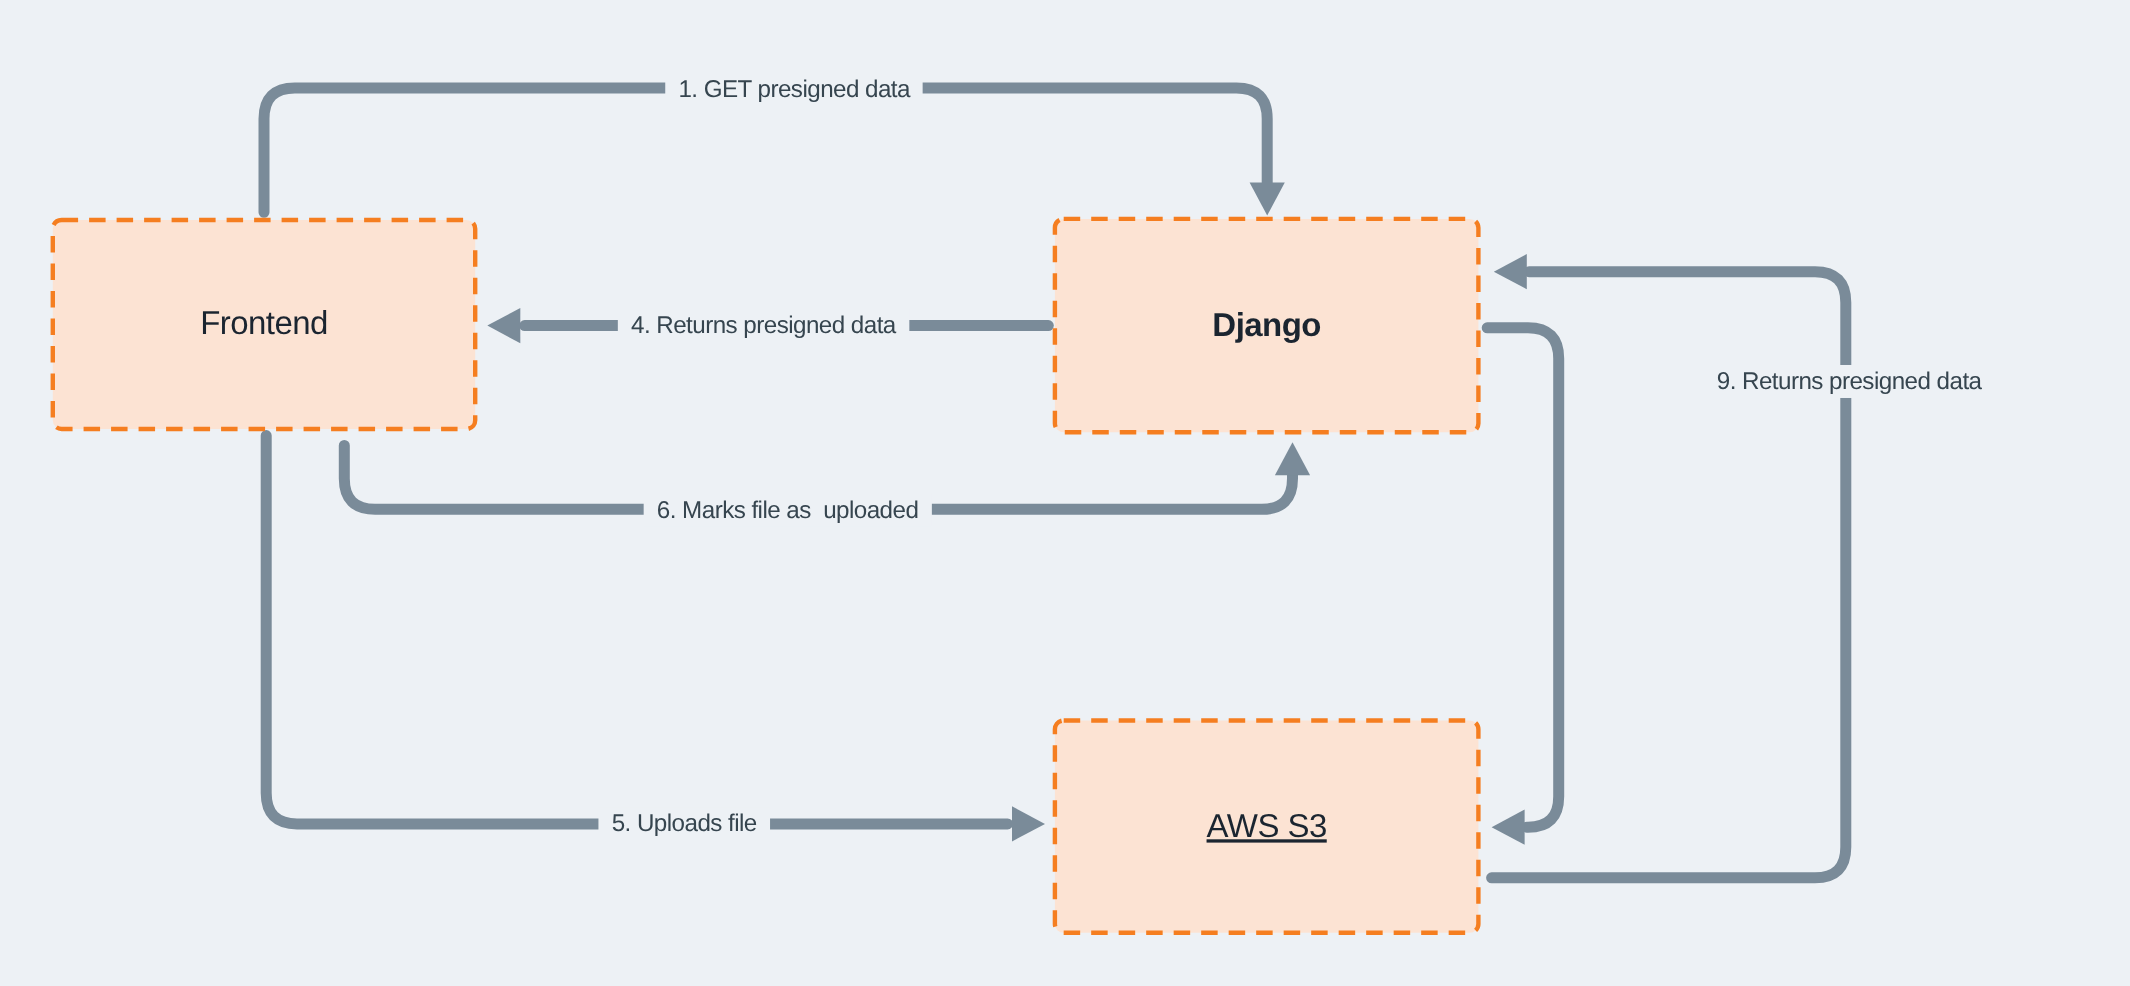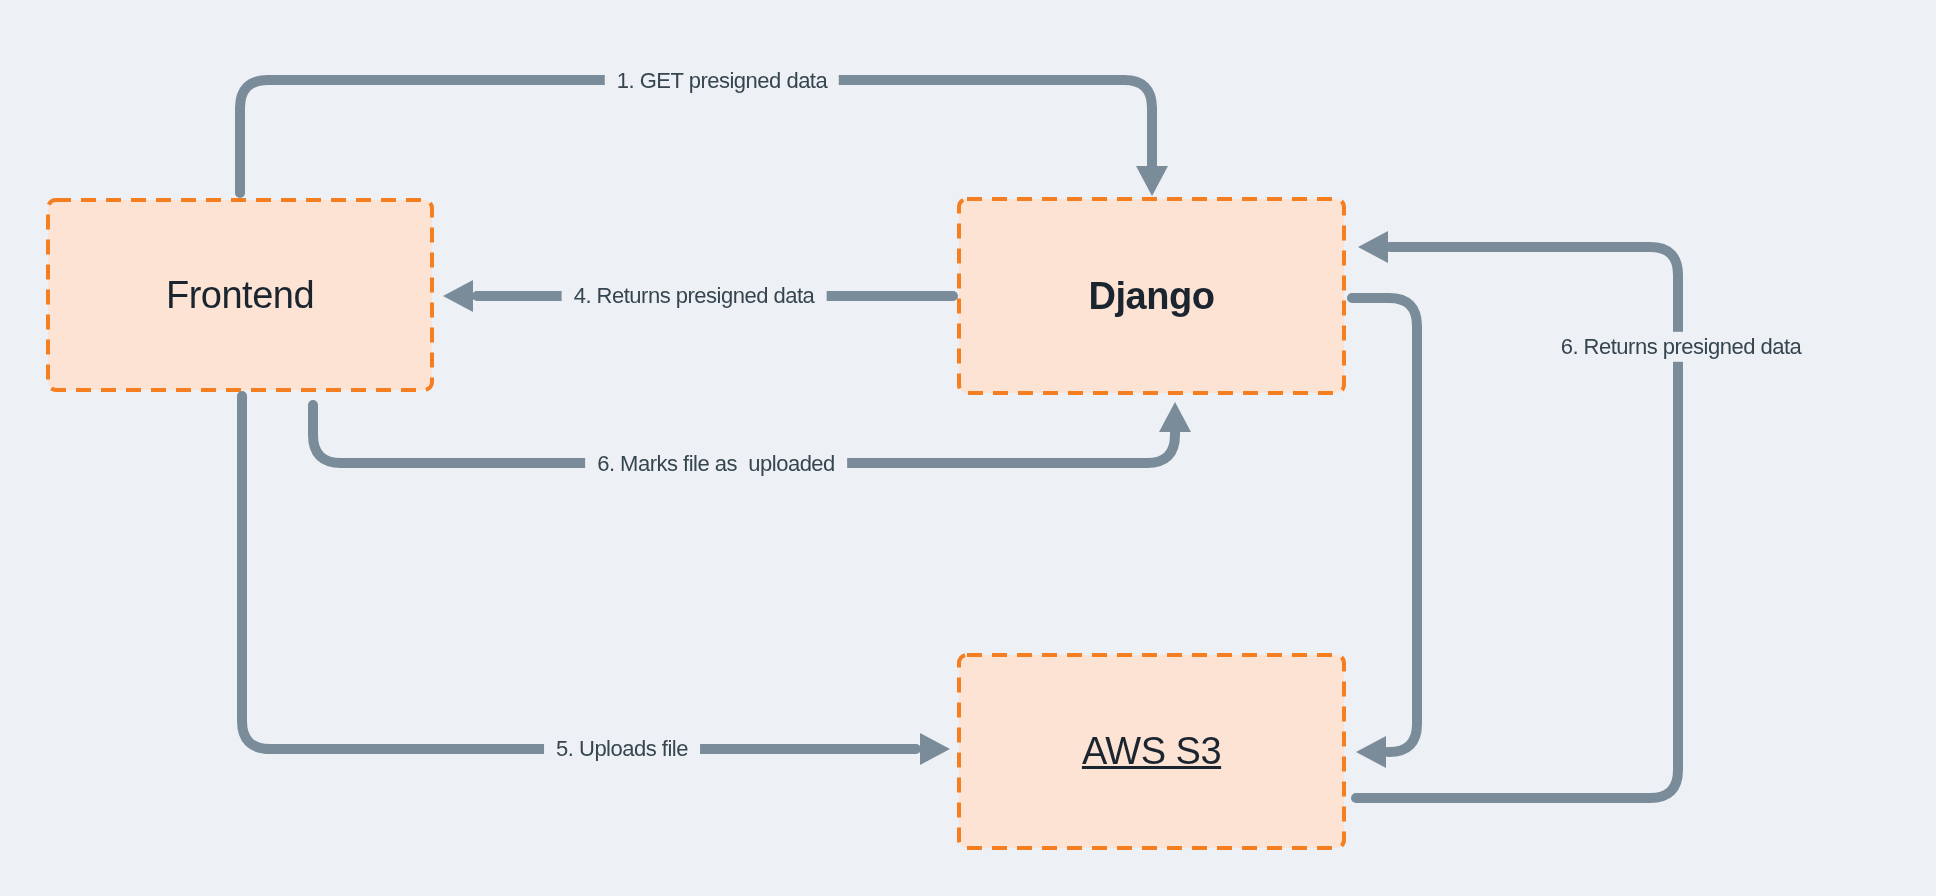--- a/index.html
+++ b/index.html
@@ -13,21 +13,21 @@
   *{margin:0;padding:0;box-sizing:border-box;}
   html,body{width:1936px;height:896px;overflow:hidden;}
   body{background:var(--bg);font-family:"Liberation Sans","DejaVu Sans",sans-serif;}
   .canvas{position:relative;width:1936px;height:896px;background:var(--bg);}
   .canvas svg{position:absolute;left:0;top:0;}
   .node-rect{fill:var(--box-fill);stroke:var(--box-border);stroke-width:4;stroke-dasharray:15 10;}
   .flow-line{fill:none;stroke:var(--line);stroke-width:10;stroke-linecap:round;}
   .flow-head{fill:var(--line);stroke:none;}
   .box-label{
     position:absolute;display:flex;align-items:center;justify-content:center;
-    color:var(--box-text);font-size:38px;letter-spacing:-0.5px;white-space:pre;
+    color:var(--box-text);font-size:30px;letter-spacing:-0.5px;white-space:pre;
   }
   .edge-label{
     position:absolute;transform:translate(-50%,-50%);
     background:var(--bg);color:var(--label-text);
     font-size:22px;letter-spacing:-0.5px;line-height:1.2;
     padding:2px 12px;white-space:pre;
   }
 </style>
 </head>
 <body>
@@ -57,18 +57,18 @@
     <rect class="node-rect" x="48" y="200" width="384" height="190" rx="8"></rect>
     <rect class="node-rect" x="959" y="199" width="385" height="194" rx="8"></rect>
     <rect class="node-rect" x="959" y="655" width="385" height="193" rx="8"></rect>
   </svg>
 
   <div class="box-label" style="left:48px;top:200px;width:384px;height:190px;">Frontend</div>
   <div class="box-label" style="left:959px;top:199px;width:385px;height:194px;font-weight:bold;">Django</div>
   <div class="box-label" style="left:959px;top:655px;width:385px;height:193px;text-decoration:underline;">AWS S3</div>
 
   <div class="edge-label" style="left:722px;top:81px;">1. GET presigned data</div>
-  <div class="edge-label" style="left:1681px;top:347px;">6. Returns presigned data</div>
+  <div class="edge-label" style="left:1681px;top:347px;">9. Returns presigned data</div>
   <div class="edge-label" style="left:694px;top:296px;">4. Returns presigned data</div>
   <div class="edge-label" style="left:622px;top:749px;">5. Uploads file</div>
   <div class="edge-label" style="left:716px;top:464px;">6. Marks file as  uploaded</div>
 
 </div>
 
 </body></html>

